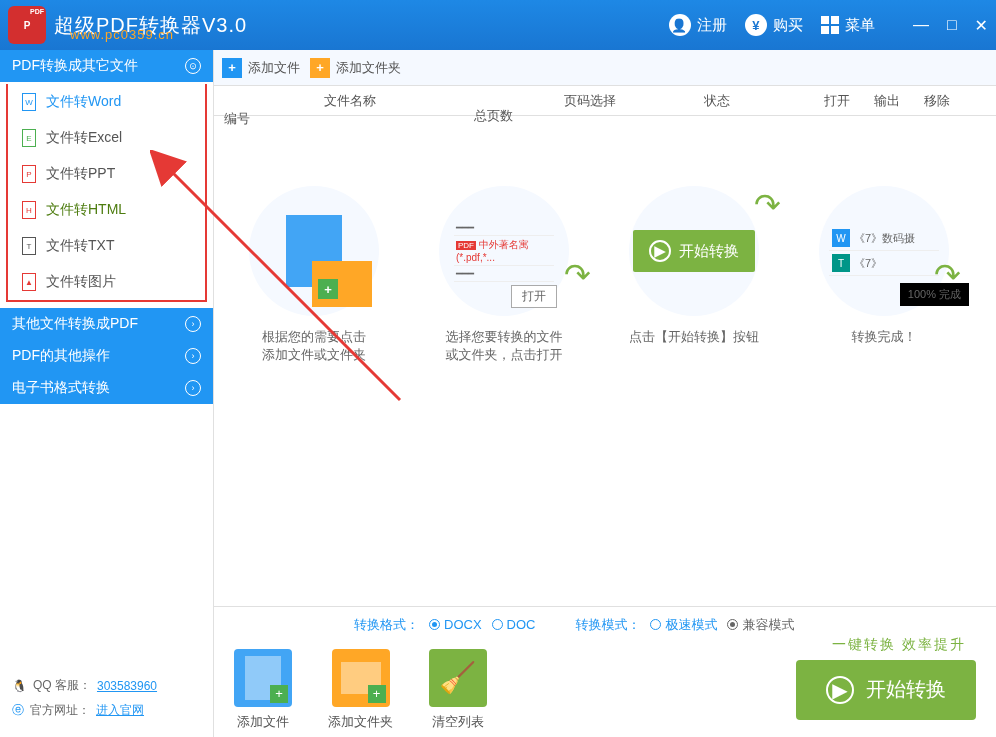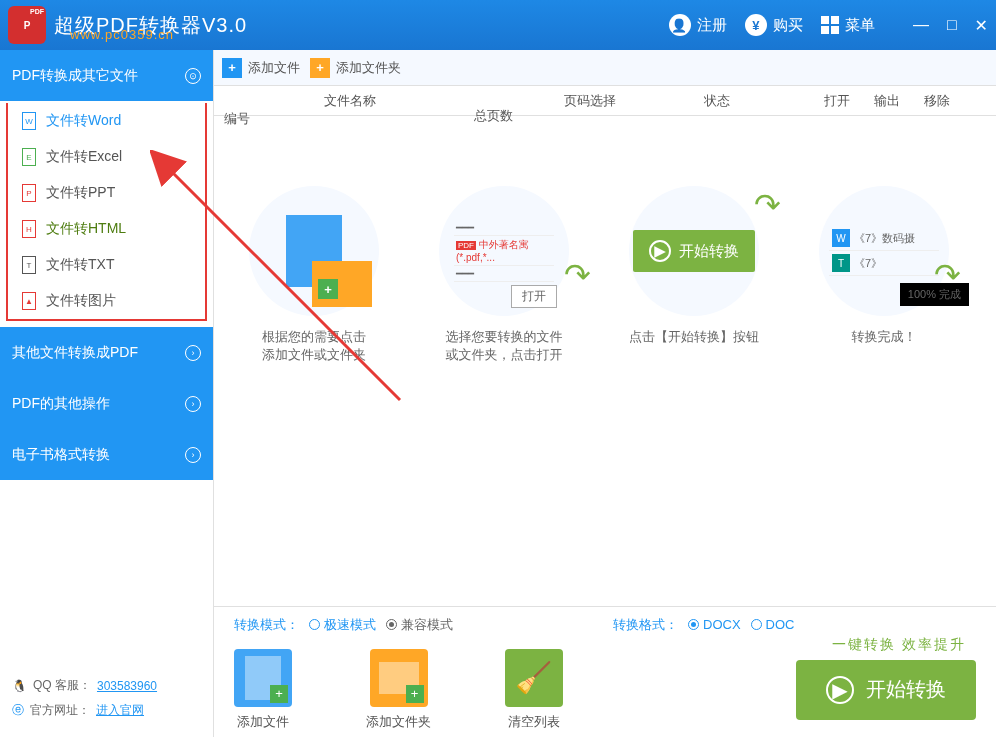--- a/index.html
+++ b/index.html
@@ -10,21 +10,21 @@
 .titlebar .title { font-size: 20px; letter-spacing: 1px; }
 .titlebar .watermark { font-size: 13px; color: #ffa726; position: absolute; left: 70px; top: 27px; letter-spacing: 1px; }
 .titlebar .right { margin-left: auto; display: flex; align-items: center; gap: 18px; }
 .titlebar .btn { display: flex; align-items: center; gap: 6px; font-size: 15px; cursor: pointer; }
 .titlebar .btn .icon { width: 22px; height: 22px; border-radius: 50%; background: #fff; color: #1976d2; display: flex; align-items: center; justify-content: center; font-size: 13px; font-weight: bold; }
 .titlebar .menu-icon { display: grid; grid-template-columns: 8px 8px; grid-template-rows: 8px 8px; gap: 2px; }
 .titlebar .menu-icon span { background: #fff; }
 .titlebar .wincontrols { display: flex; gap: 18px; margin-left: 20px; font-size: 16px; }
 .body { display: flex; height: 687px; }
 .sidebar { width: 213px; background: #fff; display: flex; flex-direction: column; }
-.sidebar .cat { height: 51px; background: #2196f3; color: #fff; display: flex; align-items: center; padding: 0 12px; font-size: 14px; cursor: pointer; position: relative; }
+.sidebar .cat { height: 32px; background: #2196f3; color: #fff; display: flex; align-items: center; padding: 0 12px; font-size: 14px; cursor: pointer; position: relative; }
 .sidebar .cat .chev { margin-left: auto; width: 16px; height: 16px; border: 1px solid #fff; border-radius: 50%; display: flex; align-items: center; justify-content: center; font-size: 9px; }
 .sidebar .items { border: 2px solid #e53935; border-top: none; margin: 2px 6px 6px 6px; }
 .sidebar .item { height: 36px; display: flex; align-items: center; padding: 0 14px; font-size: 14px; color: #555; cursor: pointer; gap: 10px; }
 .sidebar .item.active { color: #2196f3; }
 .sidebar .item .fi { width: 14px; height: 18px; border: 1px solid currentColor; display: flex; align-items: center; justify-content: center; font-size: 8px; }
 .sidebar .spacer { flex: 1; }
 .sidebar .footer { padding: 10px 12px; font-size: 12px; color: #666; }
 .sidebar .footer a { color: #2196f3; text-decoration: underline; cursor: pointer; }
 .sidebar .footer .row { display: flex; align-items: center; gap: 6px; margin-bottom: 8px; }
 .main { flex: 1; background: #fff; display: flex; flex-direction: column; border-left: 1px solid #e0e0e0; }
@@ -67,21 +67,21 @@
 .step4 .files .ticon { background: #009688; }
 .step4 .done { position: absolute; right: -20px; bottom: 10px; background: #000000; padding: 4px 8px; font-size: 11px; color: #666; }
 .arrow-curve { position: absolute; color: #7cb342; font-size: 32px; }
 .bottom-options { height: 36px; border-top: 1px solid #e0e0e0; display: flex; align-items: center; padding: 0 20px; font-size: 13px; gap: 40px; }
 .bottom-options .group { display: flex; align-items: center; gap: 10px; }
 .bottom-options .label { color: #2196f3; }
 .bottom-options .opt { display: flex; align-items: center; gap: 4px; color: #666; cursor: pointer; }
 .bottom-options .opt.blue { color: #2196f3; }
 .bottom-options .radio2 { width: 11px; height: 11px; border: 1px solid currentColor; border-radius: 50%; position: relative; }
 .bottom-options .radio2.checked::after { content: ""; position: absolute; inset: 2px; background: currentColor; border-radius: 50%; }
-.bottom-actions { height: 95px; display: flex; align-items: center; padding: 0 20px; gap: 74px; position: relative; }
+.bottom-actions { height: 95px; display: flex; align-items: center; padding: 0 20px; gap: 36px; position: relative; }
 .bottom-actions .act { text-align: center; font-size: 13px; color: #555; cursor: pointer; }
 .bottom-actions .act .bigicon { width: 58px; height: 58px; margin: 0 auto 6px; display: flex; align-items: center; justify-content: center; border-radius: 4px; }
 .bottom-actions .startbig { margin-left: auto; background: #7cb342; color: #fff; padding: 16px 30px; font-size: 20px; border-radius: 4px; display: flex; align-items: center; gap: 12px; cursor: pointer; }
 .bottom-actions .tagline { position: absolute; right: 30px; top: -6px; font-size: 14px; color: #7cb342; letter-spacing: 2px; }
 .red-arrow { position: absolute; pointer-events: none; z-index: 100; }
 </style>
 </head>
 <body>
 
 <div class="titlebar">
@@ -245,42 +245,42 @@
           </div>
           <div>转换完成！</div>
         </div>
       </div>
       <span class="arrow-curve" style="left:350px;top:140px">↷</span>
       <span class="arrow-curve" style="left:540px;top:70px">↷</span>
       <span class="arrow-curve" style="left:720px;top:140px">↷</span>
     </div>
 
     <div class="bottom-options">
+      <div class="group" style="margin-left:120px">
+        <span class="label">转换格式：</span>
+        <span class="opt blue">
+            <span class="radio2 checked"></span>
+            <span>DOCX</span>
+          </span>
+        <span class="opt blue">
+            <span class="radio2"></span>
+            <span>DOC</span>
+          </span>
+      </div>
       <div class="group">
         <span class="label">转换模式：</span>
         <span class="opt blue">
             <span class="radio2"></span>
             <span>极速模式</span>
           </span>
         <span class="opt">
             <span class="radio2 checked"></span>
             <span>兼容模式</span>
           </span>
       </div>
-      <div class="group" style="margin-left:120px">
-        <span class="label">转换格式：</span>
-        <span class="opt blue">
-            <span class="radio2 checked"></span>
-            <span>DOCX</span>
-          </span>
-        <span class="opt blue">
-            <span class="radio2"></span>
-            <span>DOC</span>
-          </span>
-      </div>
     </div>
 
     <div class="bottom-actions">
       <div class="tagline">一键转换  效率提升</div>
       <div class="act">
         <div class="bigicon" style="background:#42a5f5;position:relative">
             <div style="width:36px;height:44px;background:#90caf9"></div>
             <span style="position:absolute;right:4px;bottom:4px;background:#4caf50;color:#fff;width:18px;height:18px;line-height:18px">+</span>
           </div>
         <div>添加文件</div>

